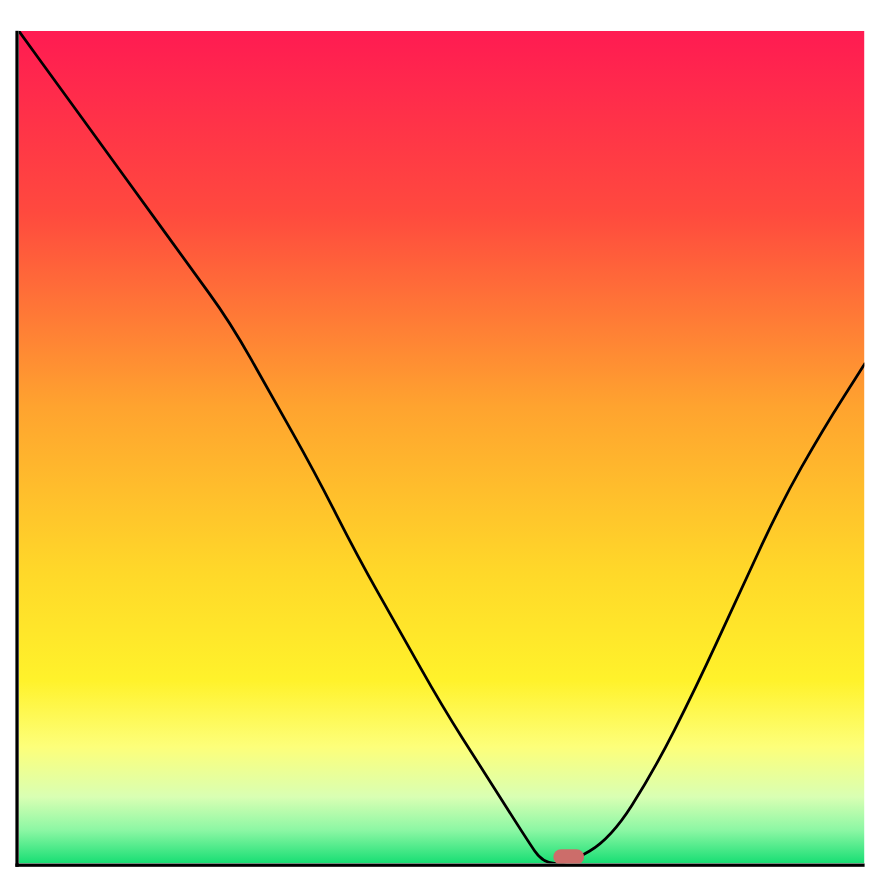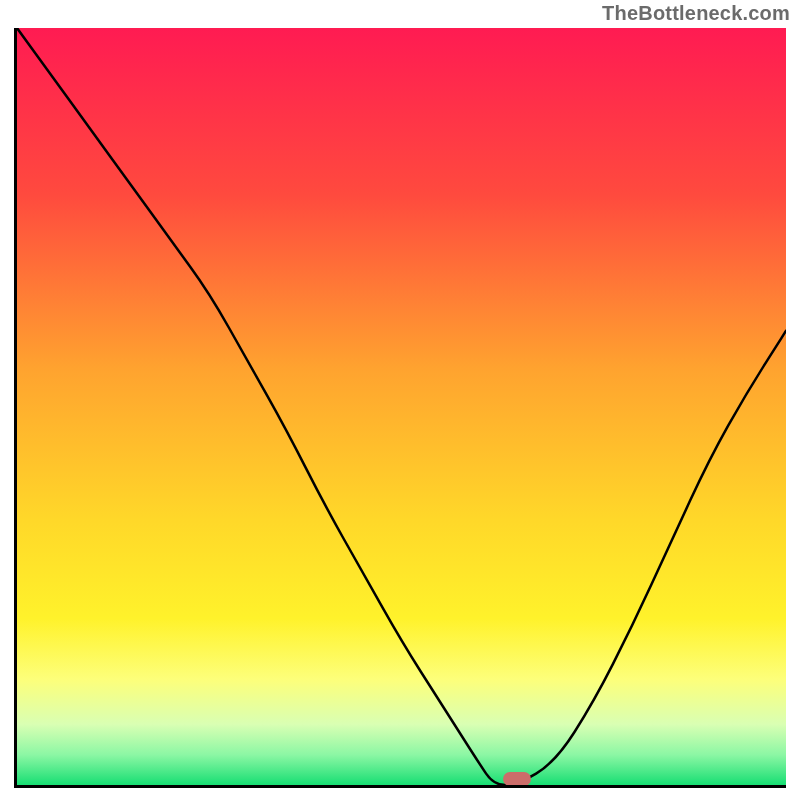--- a/index.html
+++ b/index.html
@@ -55,21 +55,20 @@
     height: 14px;
     border-radius: 7px;
     background: #cc6d6a;
     transform: translate(-50%, -50%);
   }
 </style>
 </head>
 <body>
 
 <div class="wrap">
-  <div class="attribution">TheBottleneck.com</div>
 
   <div class="plot-frame">
 
     <svg class="grad" viewBox="0 0 769 757" preserveAspectRatio="none">
       <defs>
         <linearGradient id="bg" x1="0" y1="0" x2="0" y2="1">
             <stop offset="0%" stop-color="#ff1b52"></stop>
             <stop offset="22%" stop-color="#ff4a3e"></stop>
             <stop offset="45%" stop-color="#ffa32f"></stop>
             <stop offset="65%" stop-color="#ffd829"></stop>

